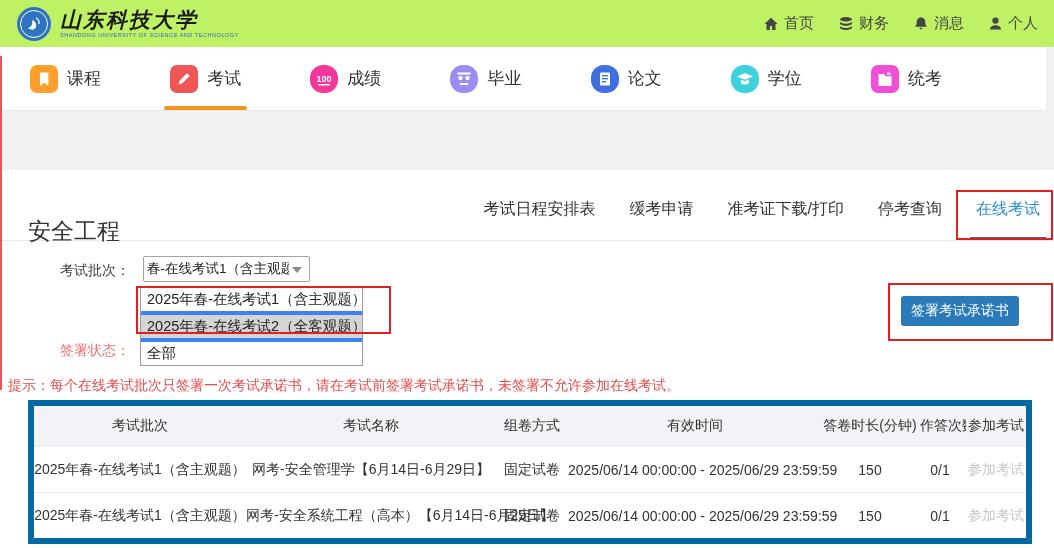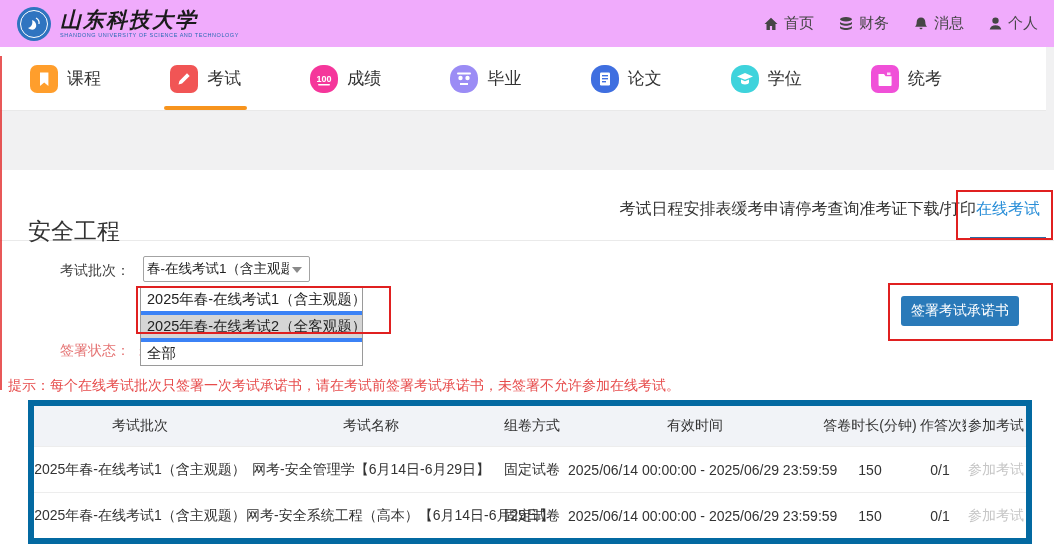--- a/index.html
+++ b/index.html
@@ -1,20 +1,20 @@
 <!DOCTYPE html>
 <html style="--accent_orange: #f7941d; --primary_blue: #2b8fd8; --underline_blue: #2b6da4; --button_blue: #2a7ab9; --annotation_red: #e02020; --hint_red: #e74c4c; --status_red: #e57373; --disabled_gray: #c6c6c6;"><head>
 <meta charset="utf-8">
 <style>
   html,body{margin:0;padding:0;}
   body{font-family:"Liberation Sans","DejaVu Sans",sans-serif;}
   .screen{position:relative;width:1054px;height:548px;overflow:hidden;background:#f1f1f2;}
 
   
-  .topbar{position:absolute;top:0;left:0;right:0;height:47px;background:#f0abfc;display:flex;align-items:center;justify-content:space-between;padding:12px 16px;box-sizing:border-box;}
+  .topbar{position:absolute;top:0;left:0;right:0;height:47px;background:#bef264;display:flex;align-items:center;justify-content:space-between;padding:12px 16px;box-sizing:border-box;}
   .logo-group{display:flex;align-items:center;gap:8px;}
   .logo-badge{width:36px;height:36px;flex:0 0 auto;}
   .logo-text .cn{font-family:"Liberation Serif","DejaVu Serif",serif;font-style:italic;font-weight:bold;font-size:21px;color:#1b1b1b;letter-spacing:2px;line-height:22px;}
   .logo-text .en{font-size:5.5px;color:#2a6bb5;letter-spacing:.55px;line-height:8px;}
   .topnav{display:flex;align-items:center;gap:24px;}
   .topnav-item{display:flex;align-items:center;gap:5px;font-size:15px;color:#454545;cursor:pointer;}
   .topnav-item svg{display:block;}
 
   
   .maintabs{position:absolute;top:47px;left:0;right:8px;height:64px;background:#fff;border-bottom:1px solid #e9e9e9;box-sizing:border-box;}
@@ -25,21 +25,21 @@
 
   
   .breadcrumb{position:absolute;top:129px;left:28px;font-size:14px;color:#999;margin-top:43px;}
   .breadcrumb .sep{margin:0 7px;color:#999;}
   .breadcrumb .cur{color:#666;}
 
   
   .card{position:absolute;top:170px;left:0;right:0;bottom:0;background:#fff;}
   .card-head{position:relative;height:70px;border-bottom:1px solid #eaeaea;}
   .page-title{position:absolute;left:28px;top:16px;font-size:23px;color:#333;font-weight:400;margin-top:30px;}
-  .subtabs{position:absolute;right:14px;bottom:0;display:flex;align-items:flex-end;}
+  .subtabs{position:absolute;right:14px;bottom:0;display:flex;gap:34px;align-items:flex-end;}
   .subtab{position:relative;font-size:16px;color:#333;padding:26px 0 20px;cursor:pointer;white-space:nowrap;}
   .subtab.active{color:var(--primary_blue,#2b8fd8);}
   .subtab.active::after{content:"";position:absolute;left:-6px;right:-6px;bottom:0;height:3px;background:var(--underline_blue,#2b6da4);}
 
   
   .filter-label{position:absolute;left:60px;top:92px;font-size:14px;color:#404040;}
   .select-box{position:absolute;left:143px;top:86px;width:167px;height:26px;border:1px solid #a3a3a3;border-radius:2px;background:#fff;box-sizing:border-box;cursor:pointer;z-index:2;}
   .select-text{position:absolute;left:3px;top:0;right:20px;line-height:24px;font-size:13.5px;color:#222;white-space:nowrap;overflow:hidden;}
   .select-arrow{position:absolute;right:7px;top:10px;width:0;height:0;border-left:5px solid transparent;border-right:5px solid transparent;border-top:6px solid #8a8a8a;}
 
@@ -195,22 +195,22 @@
     <span>首页</span><span class="sep">&gt;</span><span class="cur">我的考试</span>
   </div>
 
   <div class="card">
 
     <div class="card-head">
       <div class="page-title">安全工程</div>
       <div class="subtabs">
         <div class="subtab">考试日程安排表</div>
         <div class="subtab">缓考申请</div>
+        <div class="subtab">准考证下载/打印</div>
         <div class="subtab">停考查询</div>
-        <div class="subtab">准考证下载/打印</div>
         <div class="subtab active">在线考试</div>
       </div>
       <div class="annot annot-subtab"></div>
     </div>
 
     <div class="filter-label">考试批次：</div>
 
     <div class="select-box">
       <div class="select-text">春-在线考试1（含主观题）</div>
       <div class="select-arrow"></div>

